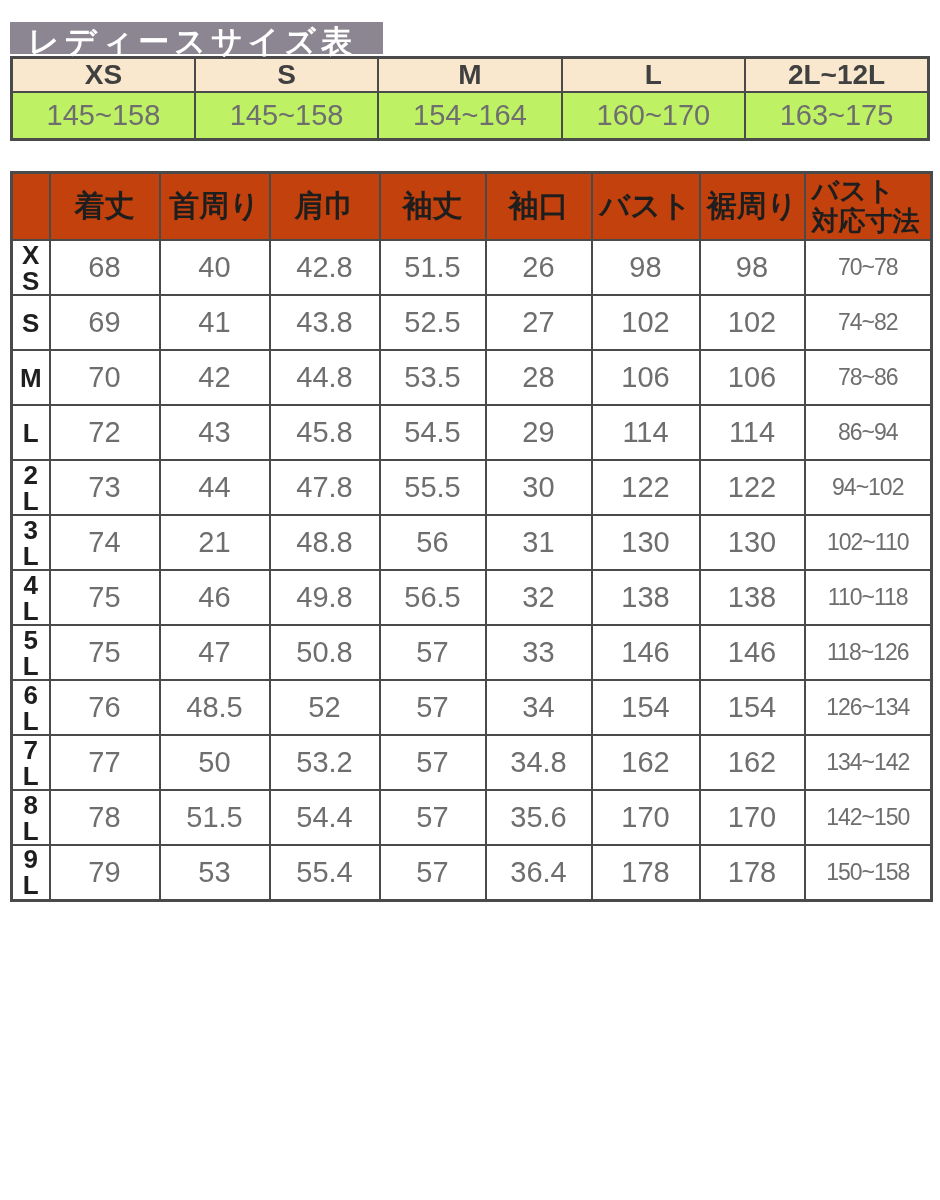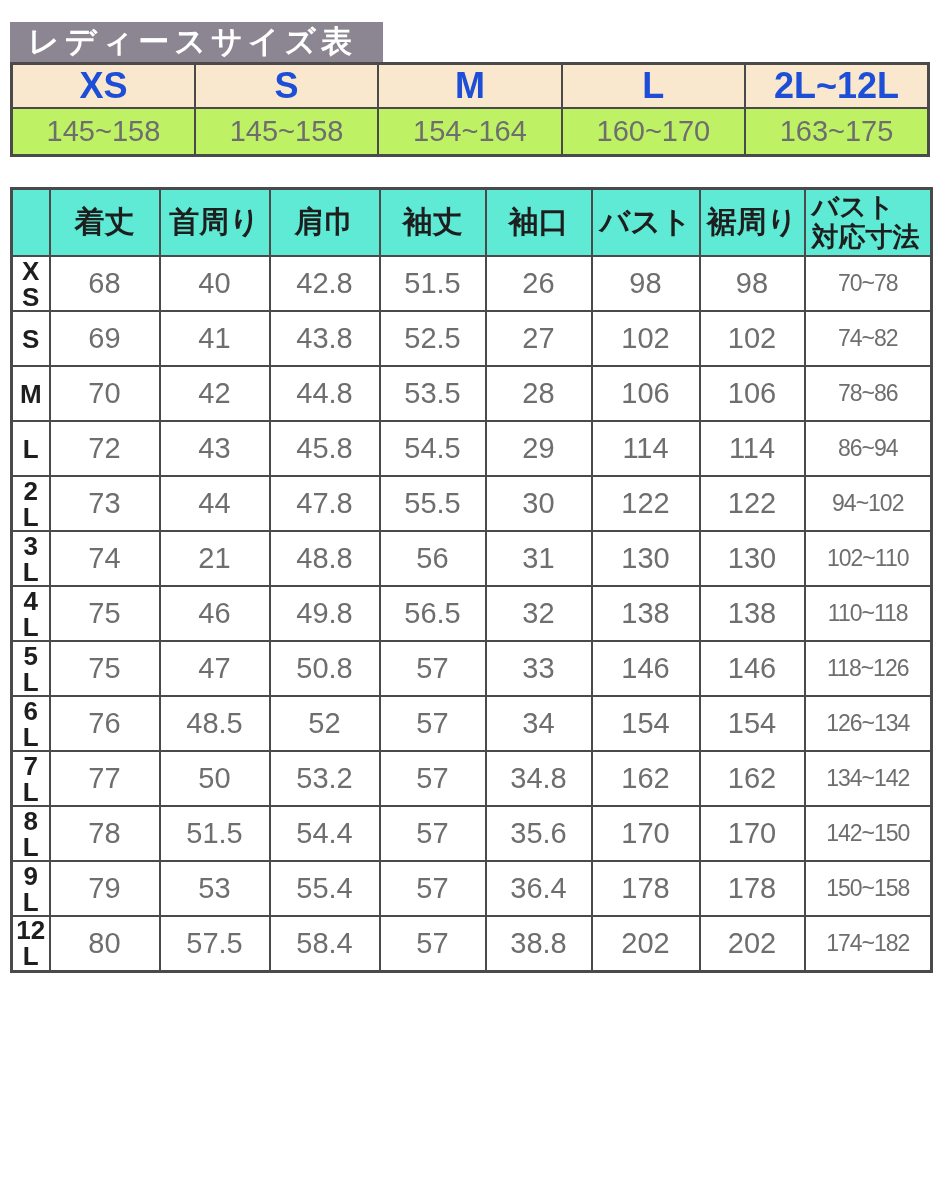--- a/index.html
+++ b/index.html
@@ -13,21 +13,21 @@
   }
   .page { padding: 22px 10px 0 10px; }
 
   .title-bar {
     display: inline-block;
     background: #8b8691;
     color: #ffffff;
     font-size: 31px;
     font-weight: bold;
     line-height: 40px;
-    height: 40px;
+    height: 32px;
     padding: 0 26px 0 18px;
     letter-spacing: 5px;
     white-space: nowrap;
   }
 
   .height-label {
     font-size: 27px;
     font-weight: bold;
     color: #111111;
     margin: 14px 0 8px 2px;
@@ -45,36 +45,36 @@
     vertical-align: middle;
     padding: 0;
     overflow: hidden;
   }
   table.height-table, table.size-table { border: 3px solid #4a4a4a; }
 
   
   .height-table th {
     background: #f9e8cd;
     height: 33px;
-    font-size: 36px;
-    font-weight: bold;
-    color: #1d4ed8;
+    font-size: 28px;
+    font-weight: bold;
+    color: #404040;
   }
   .height-table td {
     background: #bef264;
     height: 47px;
     font-size: 29px;
     font-weight: normal;
     color: #6e6e6e;
   }
 
   
   .size-table { margin-top: 30px; }
   .size-table thead th {
-    background: #5eead4;
+    background: #c2410c;
     height: 68px;
     font-size: 30px;
     font-weight: bold;
     color: #1e1e1e;
     white-space: pre-line;
     line-height: 32px;
   }
   .size-table thead th.bust-range-header {
     text-align: left;
     padding-left: 6px;
@@ -288,28 +288,16 @@
 L</th>
           <td>79</td>
           <td>53</td>
           <td>55.4</td>
           <td>57</td>
           <td>36.4</td>
           <td>178</td>
           <td>178</td>
           <td class="range-col">150~158</td>
         </tr>
-        <tr>
-          <th>12
-L</th>
-          <td>80</td>
-          <td>57.5</td>
-          <td>58.4</td>
-          <td>57</td>
-          <td>38.8</td>
-          <td>202</td>
-          <td>202</td>
-          <td class="range-col">174~182</td>
-        </tr>
       </tbody>
   </table>
 
 </div>
 
 </body></html>

